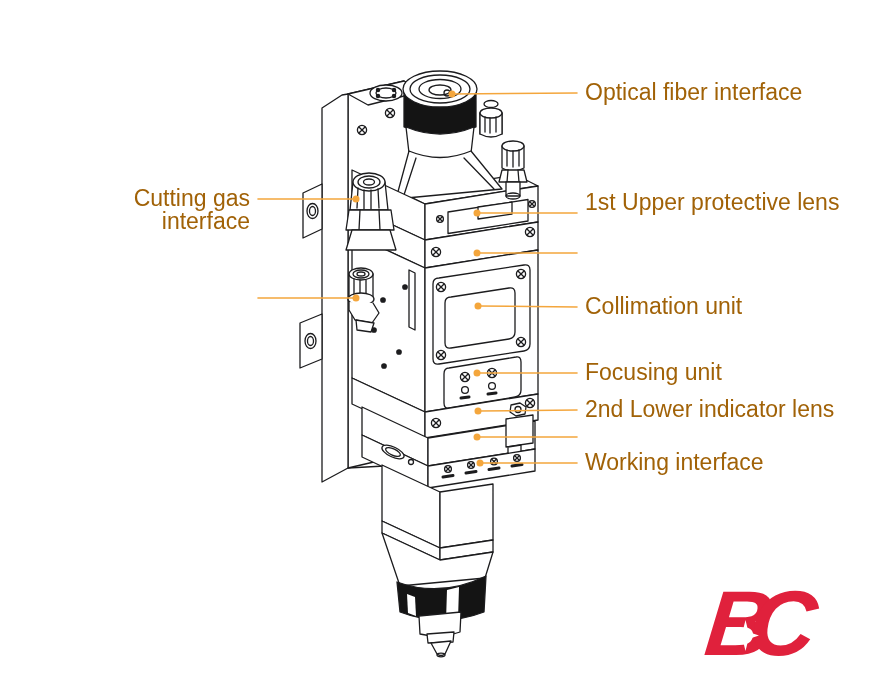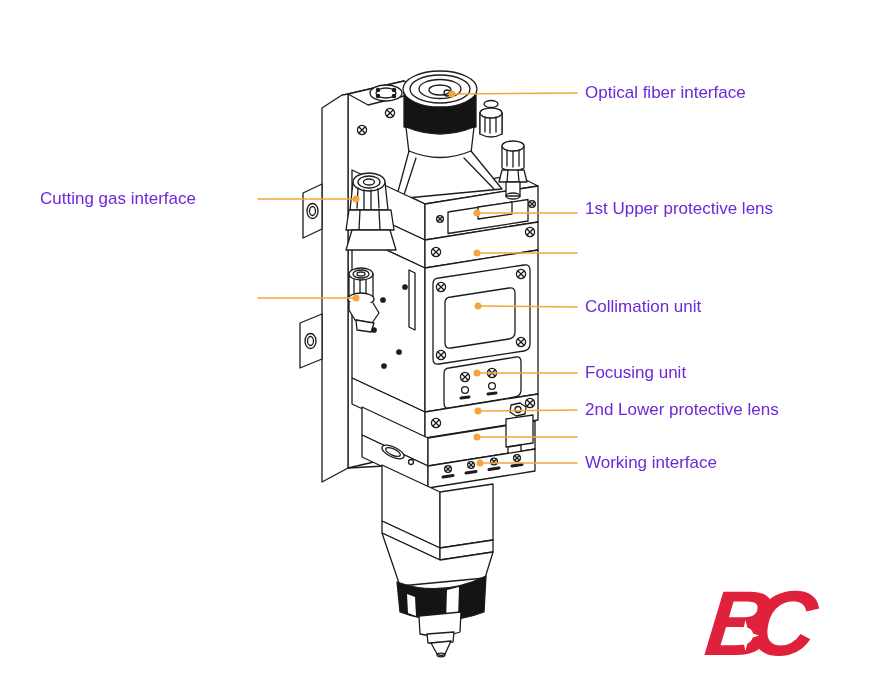--- a/index.html
+++ b/index.html
@@ -1,21 +1,21 @@
 <!DOCTYPE html>
 <html><head>
 <meta charset="utf-8">
 <style>
   html,body{margin:0;padding:0;background:#ffffff;}
   #canvas{position:relative;width:875px;height:700px;background:#ffffff;overflow:hidden;
           font-family:"Liberation Sans",sans-serif;}
   #drawing{position:absolute;left:0;top:0;}
-  .lbl{position:absolute;font-size:17px;line-height:23px;color:#6d28d9;white-space:nowrap;}
+  .lbl{position:absolute;font-size:23px;line-height:23px;color:#a16207;white-space:nowrap;}
   .lbl.right{left:585px;}
-  .lbl.leftalign{text-align:left;white-space:normal;}
+  .lbl.leftalign{text-align:right;white-space:normal;}
   #lbl-cutting{left:40px;top:187px;width:210px;}
   #lbl-nozzle{left:104px;top:277px;width:146px;line-height:22.5px;}
   
   #logo{position:absolute;left:702px;top:584px;width:130px;height:84px;}
   .logo-letter{position:absolute;top:0;font-weight:bold;font-style:italic;
                font-size:92px;line-height:78px;color:#e0213c;transform:skewX(-6deg);}
   #logo-b{left:4px;}
   #logo-c{left:48px;}
   #logo-star{position:absolute;left:30px;top:36px;width:27px;height:31px;background:#ffffff;
              clip-path:polygon(50% 0%,61% 39%,100% 50%,61% 61%,50% 100%,39% 61%,0% 50%,39% 39%);}
@@ -260,24 +260,24 @@
           <circle cx="356" cy="199" r="3.5" fill="#f4a63c" stroke="none"></circle>
         </g>
       <g>
           <line x1="258" y1="298" x2="356" y2="298"></line>
           <circle cx="356" cy="298" r="3.5" fill="#f4a63c" stroke="none"></circle>
         </g>
     </g>
   </svg>
 
   <div class="lbl right" style="top:81px">Optical fiber interface</div>
-  <div class="lbl right" style="top:197px">1st Upper protective lens</div>
+  <div class="lbl right" style="top:191px">1st Upper protective lens</div>
   <div class="lbl right" style="top:361px">Focusing unit</div>
   <div class="lbl right" style="top:295px">Collimation unit</div>
-  <div class="lbl right" style="top:398px">2nd Lower protective lens</div>
+  <div class="lbl right" style="top:398px">2nd Lower indicator lens</div>
   <div class="lbl right" style="top:451px">Working interface</div>
 
   <div class="lbl leftalign" id="lbl-cutting">Cutting gas interface</div>
 
   <div id="logo">
     <span class="logo-letter" id="logo-b">B</span>
     <span class="logo-letter" id="logo-c">C</span>
     <div id="logo-star"></div>
   </div>
 

